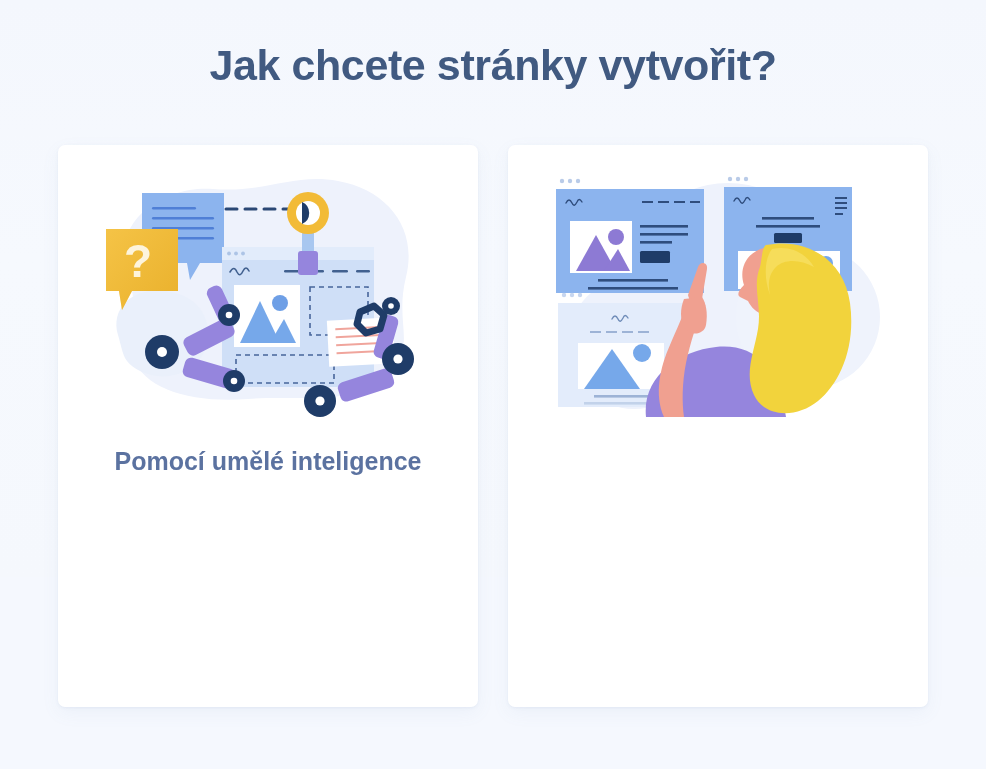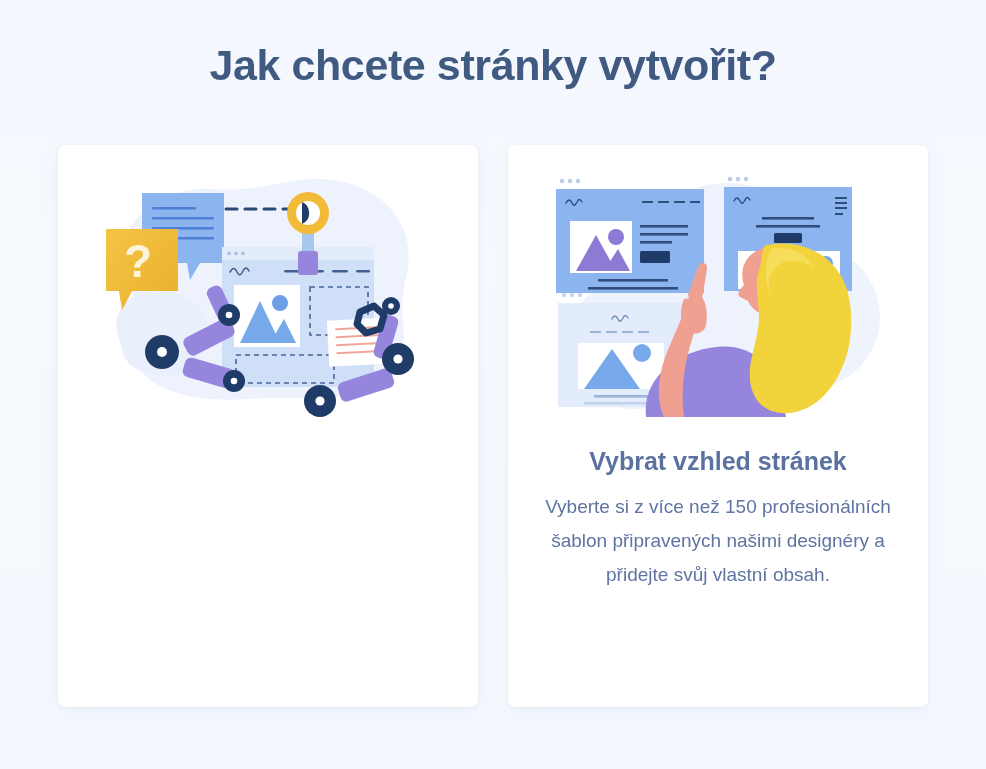--- a/index.html
+++ b/index.html
@@ -188,20 +188,21 @@
             <circle cx="303" cy="139" r="9" fill="#1f3c68"></circle>
             <circle cx="303" cy="139" r="2.8" fill="#ffffff"></circle>
             <circle cx="310" cy="192" r="16" fill="#1f3c68"></circle>
             <circle cx="310" cy="192" r="4.6" fill="#ffffff"></circle>
             <circle cx="232" cy="234" r="16" fill="#1f3c68"></circle>
             <circle cx="232" cy="234" r="4.6" fill="#ffffff"></circle>
           </g>
         </svg>
       </div>
 
+      <div class="card-heading">Pomocí umělé inteligence</div>
     </div>
 
     <div class="card card-2">
 
       <div class="illus-wrap">
         <svg width="360" height="250" viewBox="0 0 360 250">
 
           <circle cx="190" cy="120" r="104" fill="#eef2fc"></circle>
           <circle cx="96" cy="176" r="66" fill="#eef2fc"></circle>
           <circle cx="270" cy="150" r="72" fill="#eff3fc"></circle>
@@ -275,18 +276,16 @@
             <path d="M146 132 C142 142 142 152 146 160 C152 170 166 168 168 158 C170 146 168 136 164 130 Z" fill="#f0a090"></path>
 
             <path d="M206 118 C200 100 210 82 232 80 C250 78 262 92 262 112 C262 132 252 146 236 148 C222 150 214 142 210 134 L202 130 C199 128 200 124 206 118 Z" fill="#f0a090"></path>
 
             <path d="M228 78 C268 70 306 92 312 136 C318 180 302 216 280 234 C258 252 226 250 216 228 C206 206 216 186 220 162 C224 138 214 120 222 100 C224 92 224 80 228 78 Z" fill="#f2d33c"></path>
             <path d="M234 82 C252 78 268 86 276 100 C262 92 246 92 238 100 C230 108 230 118 232 128 C226 112 226 92 234 82 Z" fill="#f6dd5a"></path>
           </g>
         </svg>
       </div>
 
-      <div class="card-heading">Vybrat vzhled stránek</div>
-      <div class="card-body">Vyberte si z více než 150 profesionálních šablon připravených našimi designéry a přidejte svůj vlastní obsah.</div>
     </div>
 
   </div>
 </div>
 
 </body></html>

